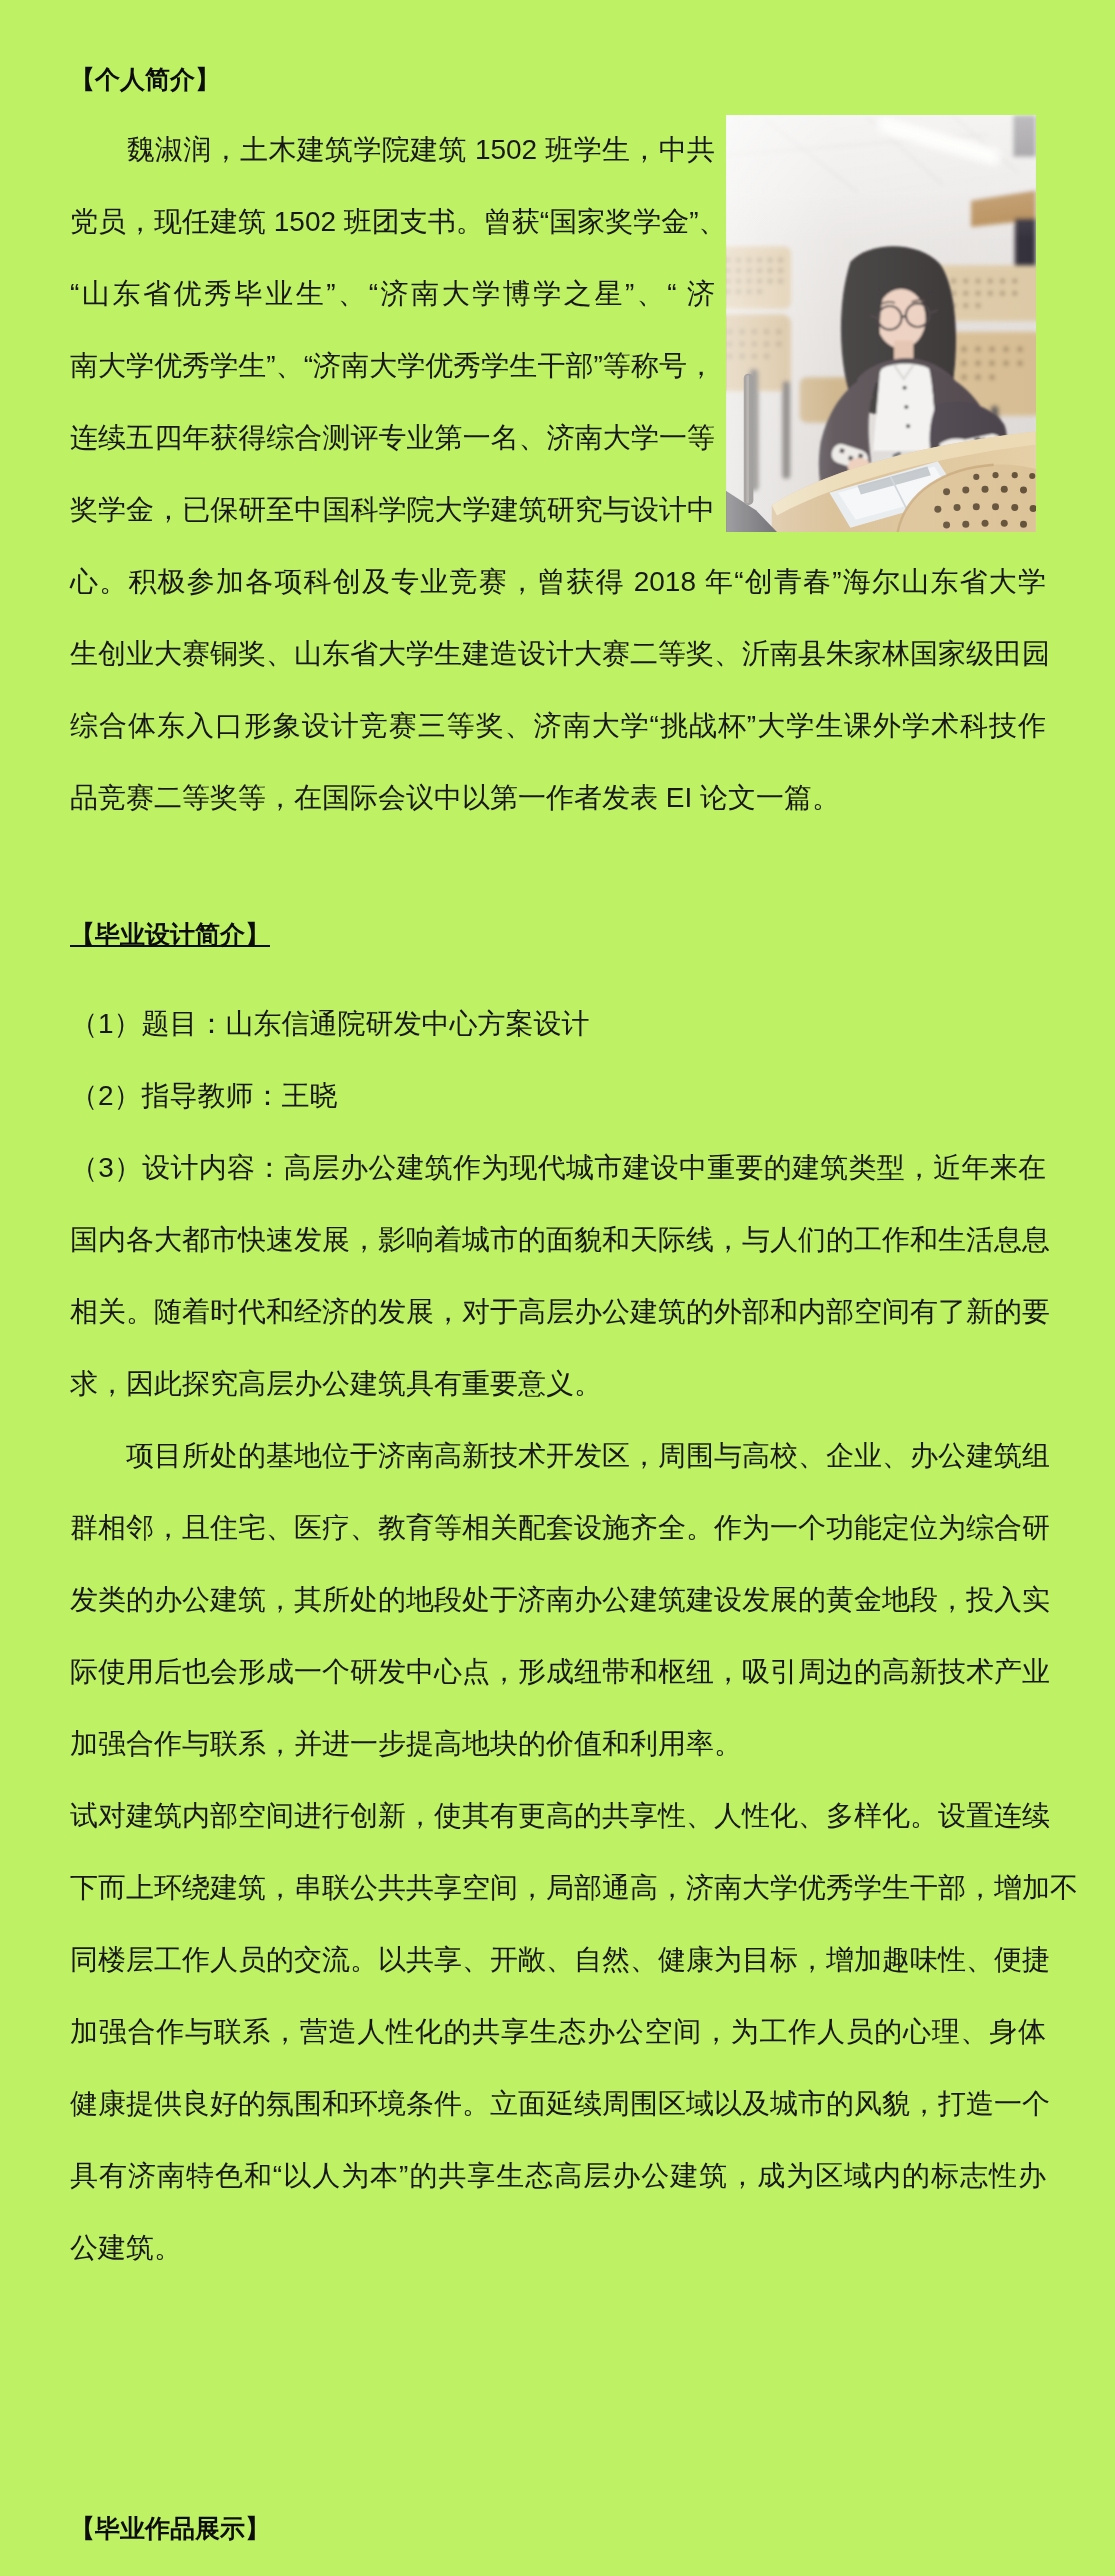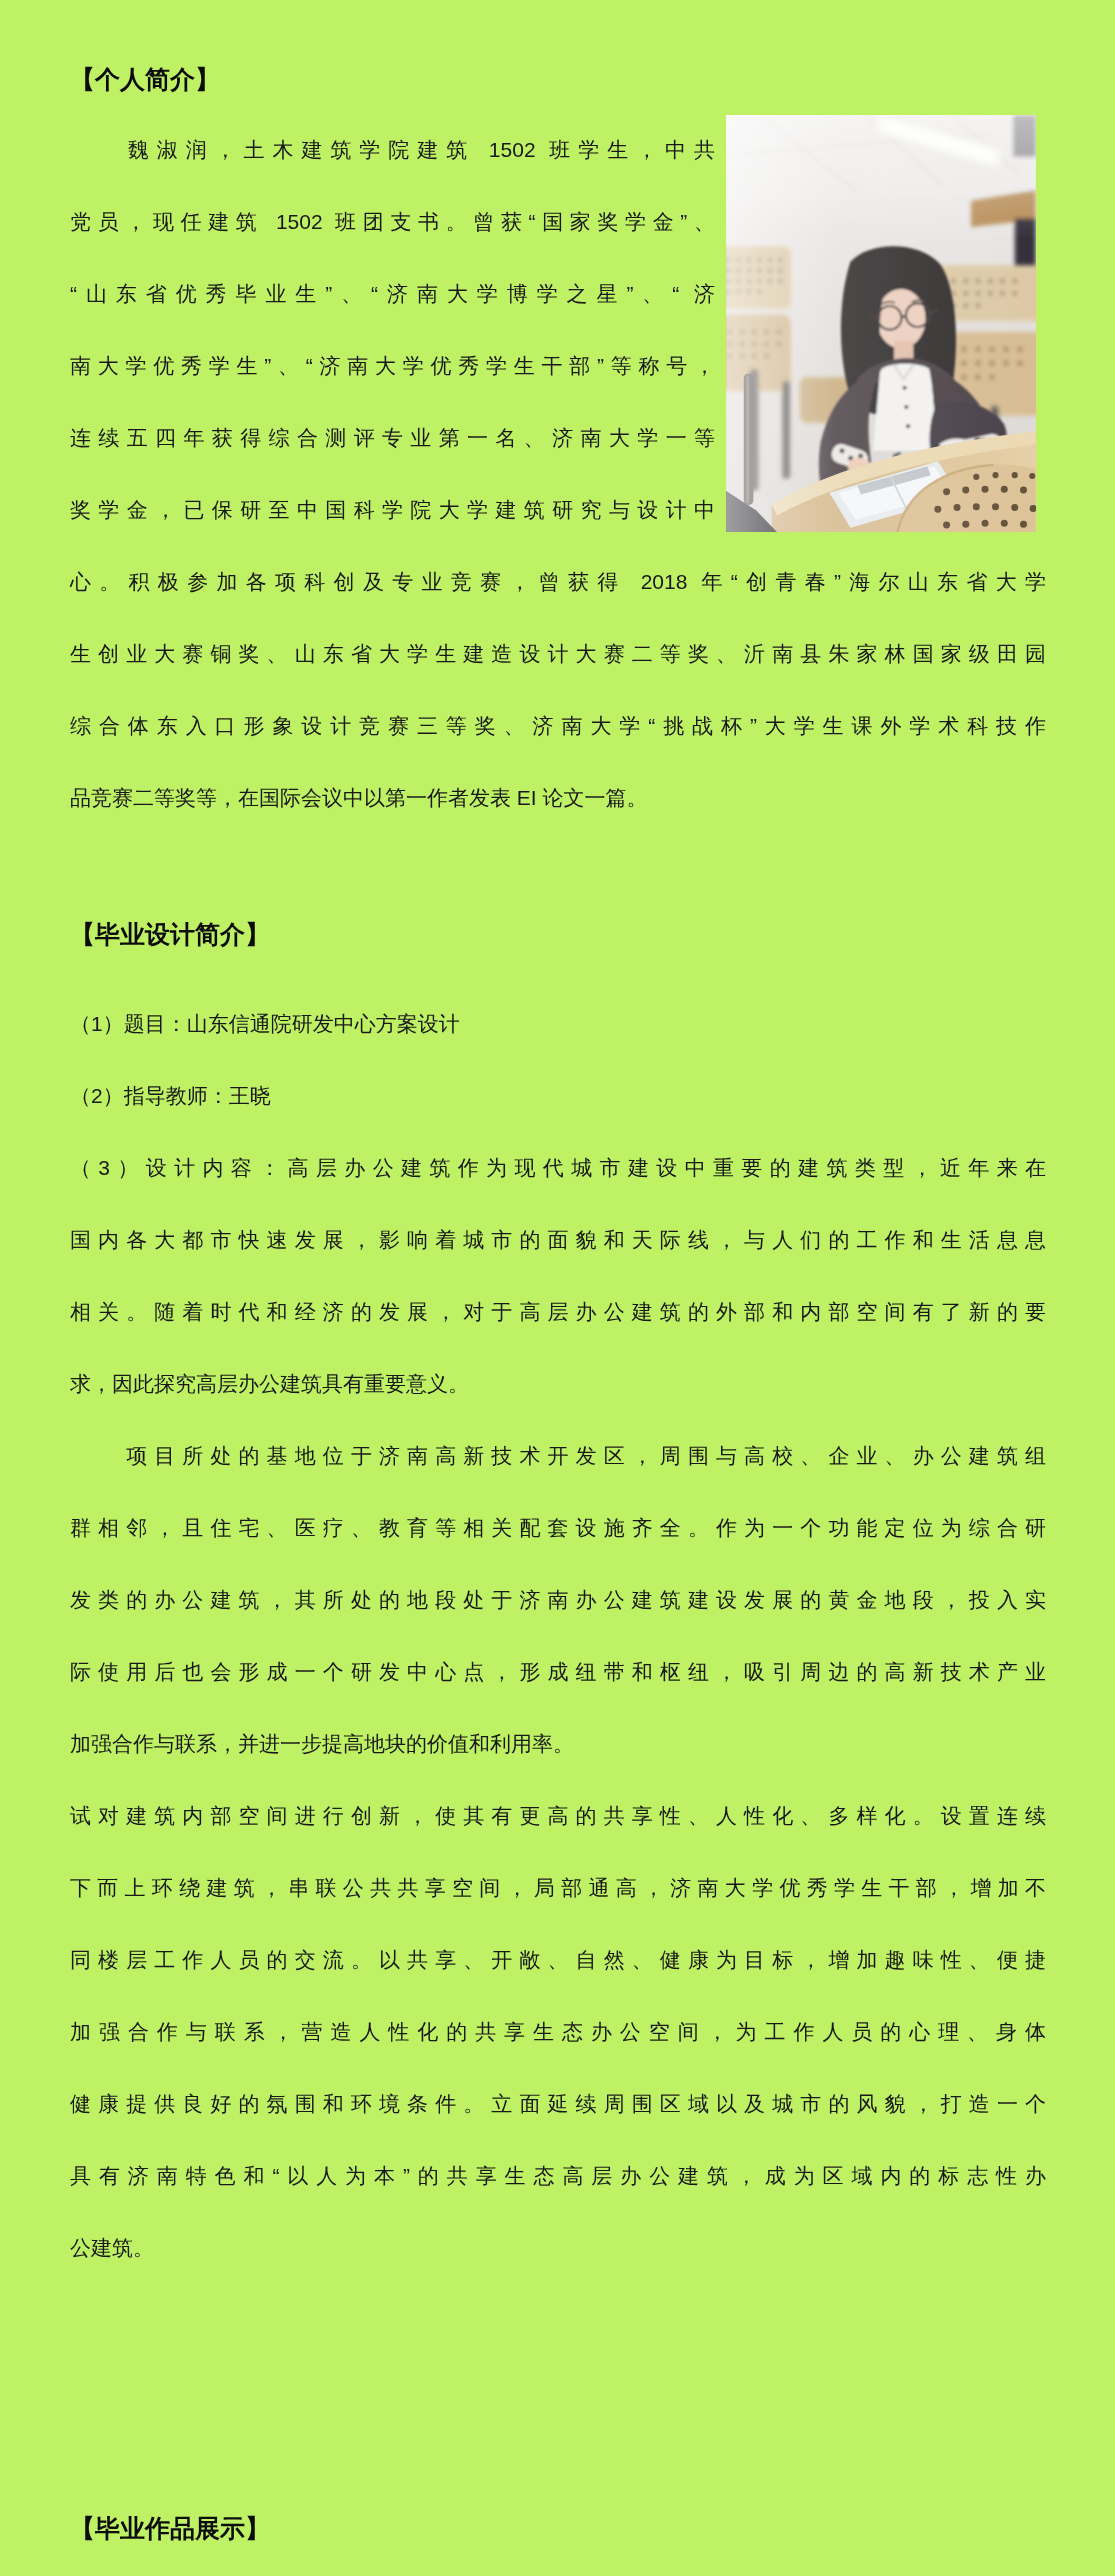--- a/index.html
+++ b/index.html
@@ -16,29 +16,29 @@
   }
   .h{
     font-size:25px;
     font-weight:700;
     line-height:38px;
     margin:0;
     color:#0c0c0c;
     white-space:nowrap;
   }
   #h-profile{margin-top:60px;}
-  #h-design{margin-top:84px;}
+  #h-design{margin-top:84px;text-decoration:underline;}
   #h-works{margin-top:87px;}
   .body{position:relative;}
   .body1{margin-top:15.7px;height:717px;}
   .body2{margin-top:35px;height:1434px;}
   .tline{
     height:72px;
     line-height:72px;
-    font-size:21px;
+    font-size:28px;
     font-weight:400;
     color:#181818;
     white-space:nowrap;
     text-align:justify;
     text-align-last:justify;
   }
   .tline.nofill{text-align-last:left;}
   .photo-wrap{
     float:right;
     width:310px;height:417px;

